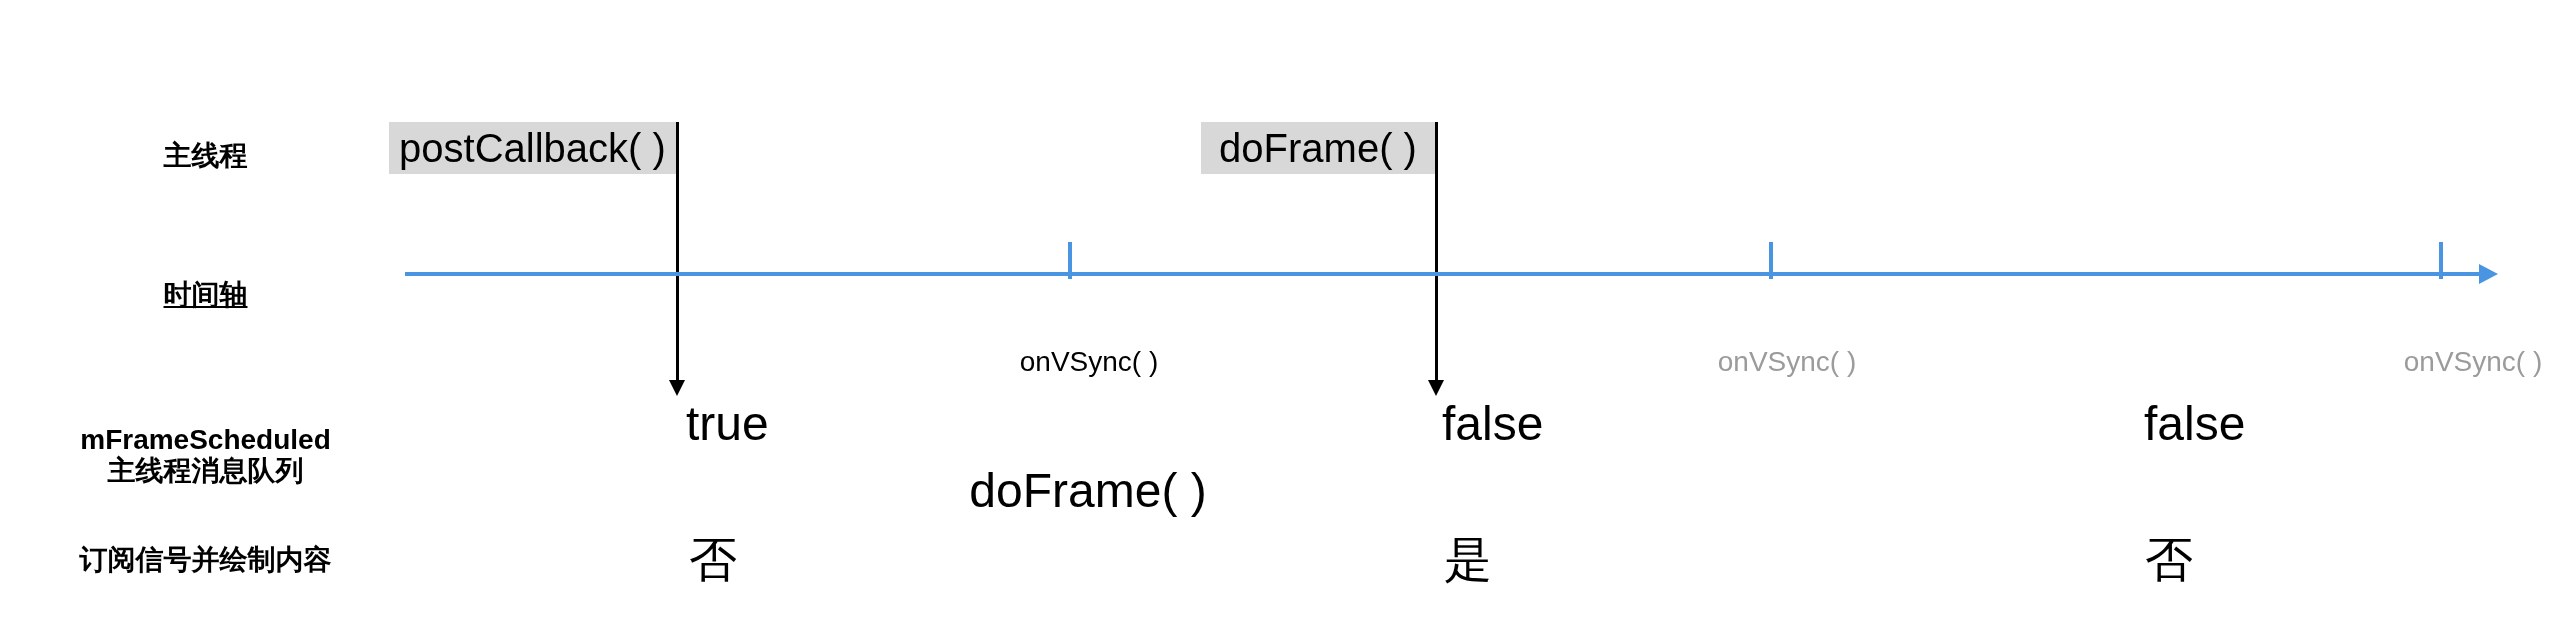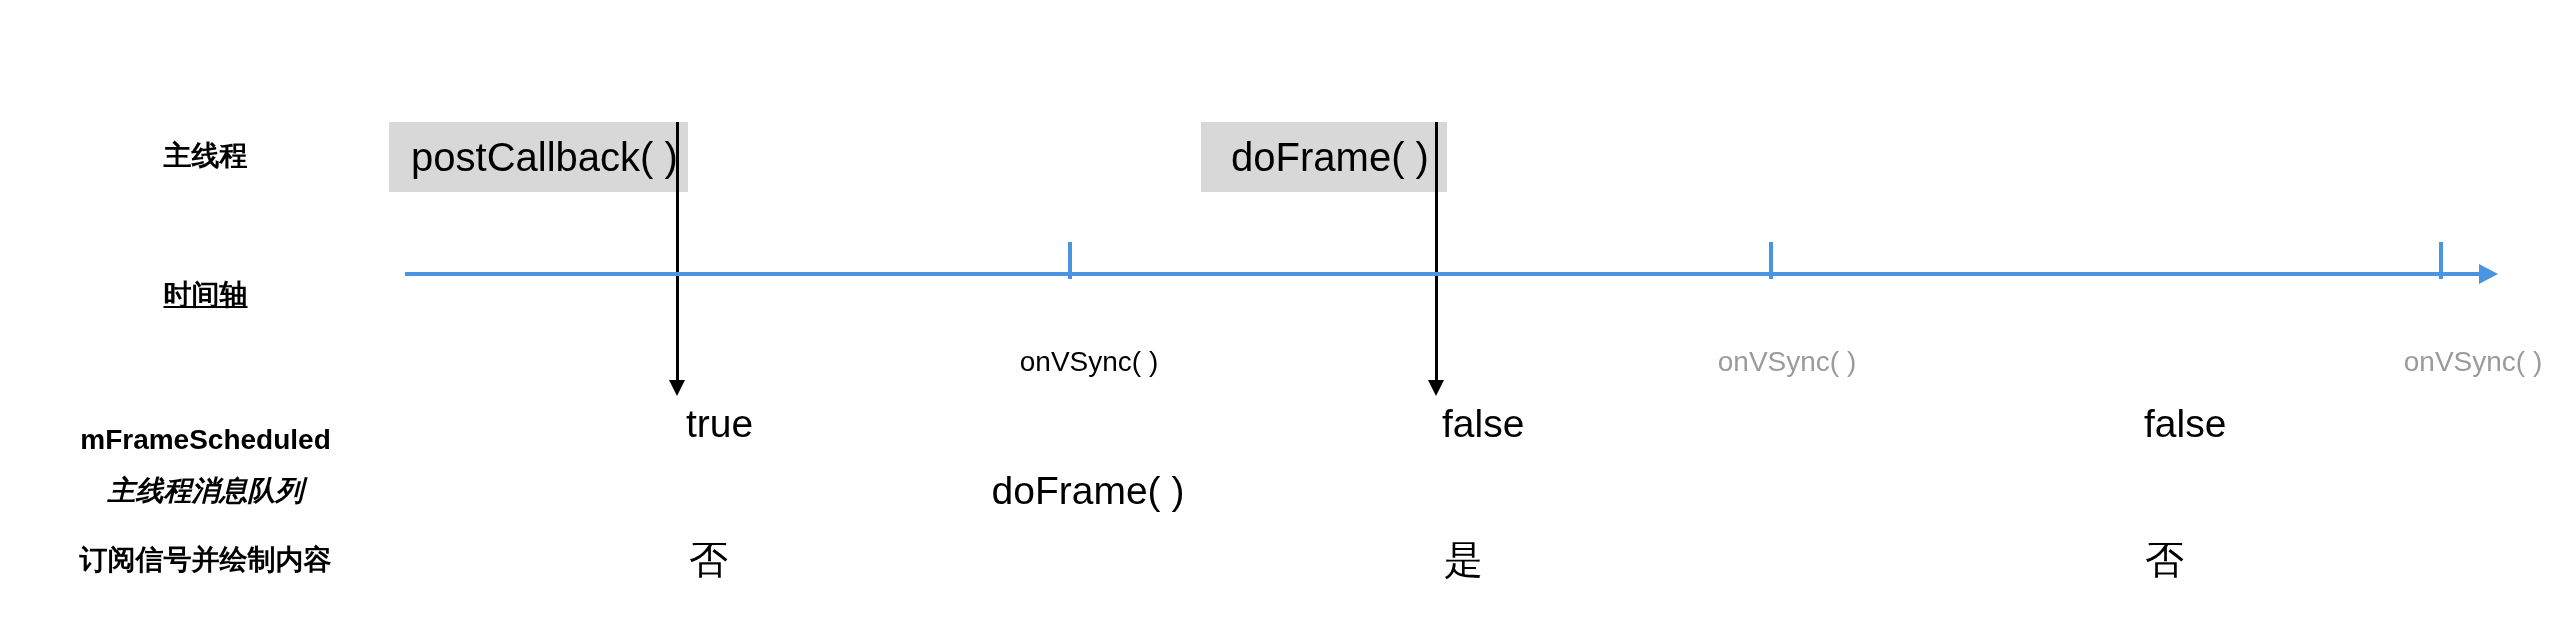--- a/index.html
+++ b/index.html
@@ -14,29 +14,29 @@
   
   .row-label{
     position:absolute;left:0;width:411px;
     text-align:center;
     font-size:28px;font-weight:bold;line-height:44px;
     white-space:nowrap;
   }
   #lbl-main-thread{top:134px;}
   #lbl-time-axis{top:273px;text-decoration:underline;}
   #lbl-frame-scheduled{top:418px;}
-  #lbl-message-queue{top:469px;font-style:italic;}
+  #lbl-message-queue{top:449px;}
   #lbl-subscribe-draw{top:538px;text-align:center;}
 
   
   .event-box{
-    position:absolute;top:122px;height:70px;
+    position:absolute;top:122px;height:52px;
     background:#d8d8d8;
     display:flex;align-items:center;justify-content:center;
-    font-size:40px;line-height:44px;white-space:nowrap;padding-left:12px;
+    font-size:40px;line-height:44px;white-space:nowrap;
   }
   #box-postcallback{left:389px;width:287px;}
   #box-doframe{left:1201px;width:234px;}
 
   
   .event-line{
     position:absolute;top:122px;width:2.9px;height:259px;
     background:#000;
   }
   #evline-1{left:676px;}
@@ -73,21 +73,21 @@
   .vsync-label{
     position:absolute;top:340px;width:306px;
     text-align:center;font-size:28px;line-height:44px;white-space:nowrap;
   }
   #vsync-1{left:936px;color:#000;}
   #vsync-2{left:1634px;color:#9b9b9b;}
   #vsync-3{left:2320px;color:#9b9b9b;}
 
   
   .cell-value{
-    position:absolute;font-size:39px;line-height:44px;white-space:nowrap;
+    position:absolute;font-size:48px;line-height:44px;white-space:nowrap;
   }
   #val-fs-1{left:686px;top:402px;}
   #val-fs-2{left:1442px;top:402px;}
   #val-fs-3{left:2144px;top:402px;}
   #val-queue-1{left:945px;top:469px;width:286px;text-align:center;}
   #val-sub-1{left:689px;top:538px;}
   #val-sub-2{left:1444px;top:538px;}
   #val-sub-3{left:2145px;top:538px;}
 </style>
 </head>

